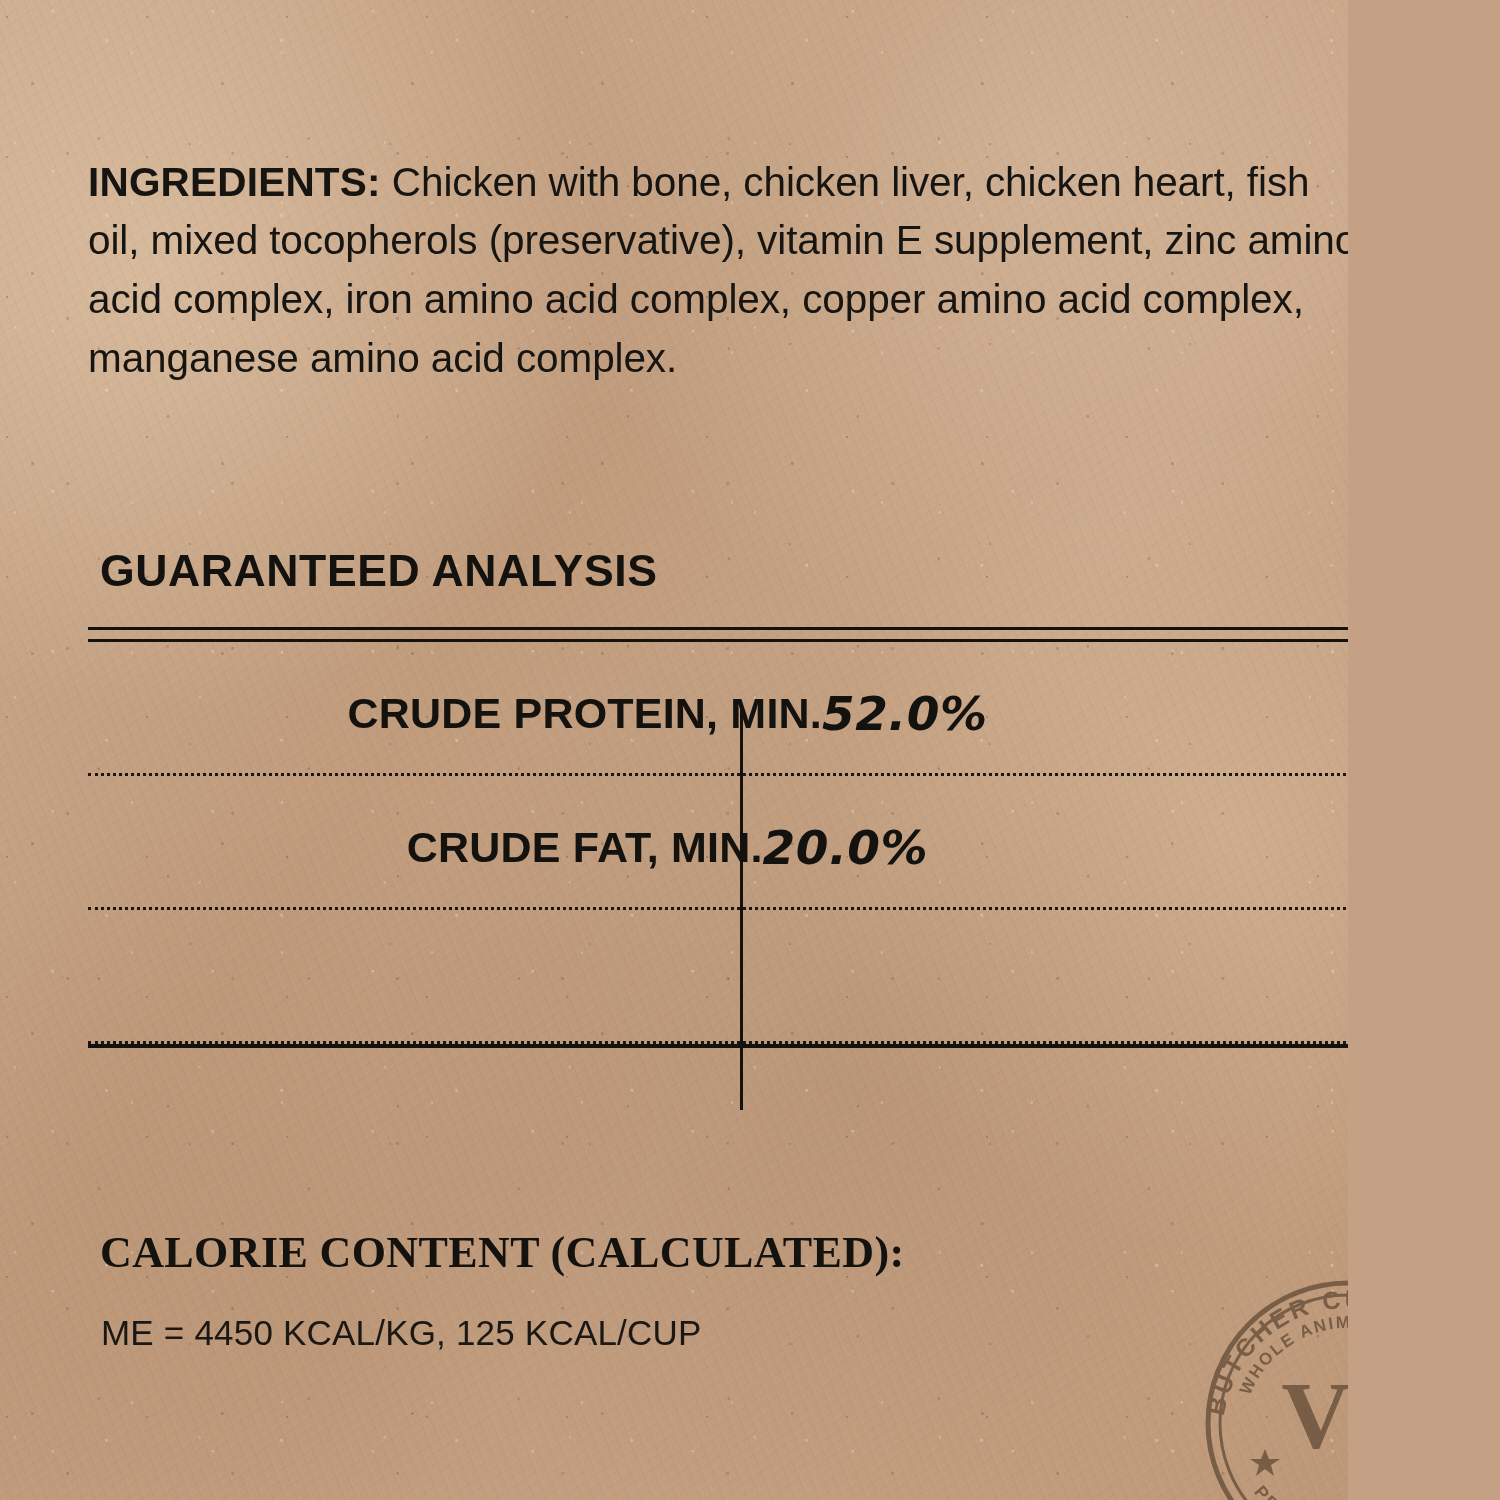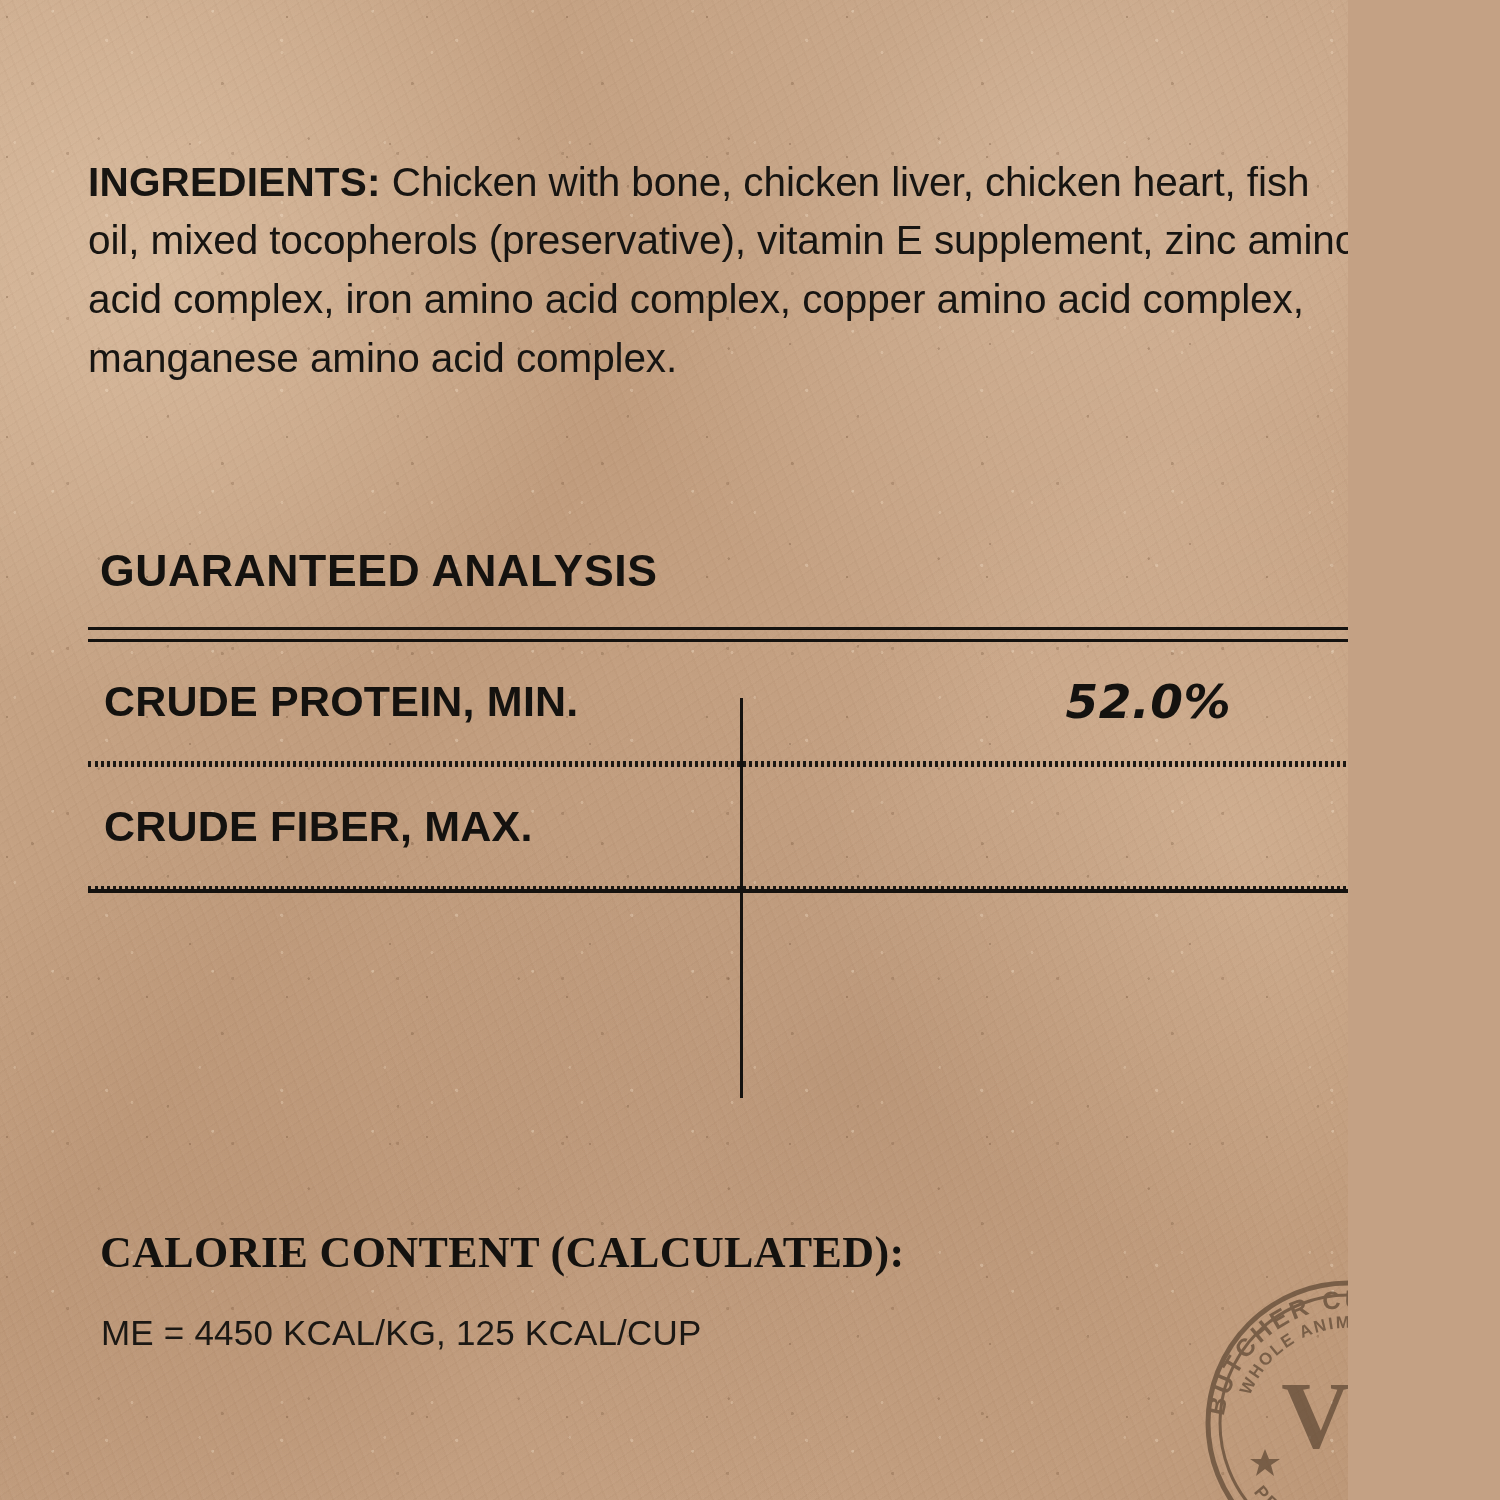--- a/index.html
+++ b/index.html
@@ -121,22 +121,23 @@
     left: 652px;
     top: 56px;
     width: 3px;
     height: 400px;
     background: #14120f;
   }
   .row {
     position: relative;
     display: flex;
     align-items: center;
-    justify-content: space-between;
+    justify-content: center;
     height: 119px;
+    margin-top: 12px;
   }
   .dotted {
     width: 100%;
     height: 0;
     border-top: 3.5px dotted #1a1713;
   }
   .row .name {
     font-size: 43px;
     font-weight: 700;
     letter-spacing: 0.2px;
@@ -205,24 +206,27 @@
       <div class="rule-double"></div>
       <div class="rows">
         <div class="divider-vert"></div>
 
         <div class="row">
           <span class="name">CRUDE PROTEIN, MIN.</span>
           <span class="value">52.0%</span>
         </div>
         <div class="dotted"></div>
 
+        <div class="row">
+          <span class="name">CRUDE FAT, MIN.</span>
+          <span class="value">20.0%</span>
+        </div>
         <div class="dotted"></div>
 
         <div class="row">
-          <span class="name">CRUDE FIBER, MAX.</span>
         </div>
         <div class="dotted"></div>
 
       </div>
       <div class="rule-single"></div>
     </div>
 
     <div class="cal-title">CALORIE CONTENT (CALCULATED):</div>
     <div class="cal-value">ME = 4450 KCAL/KG, 125 KCAL/CUP</div>
 

